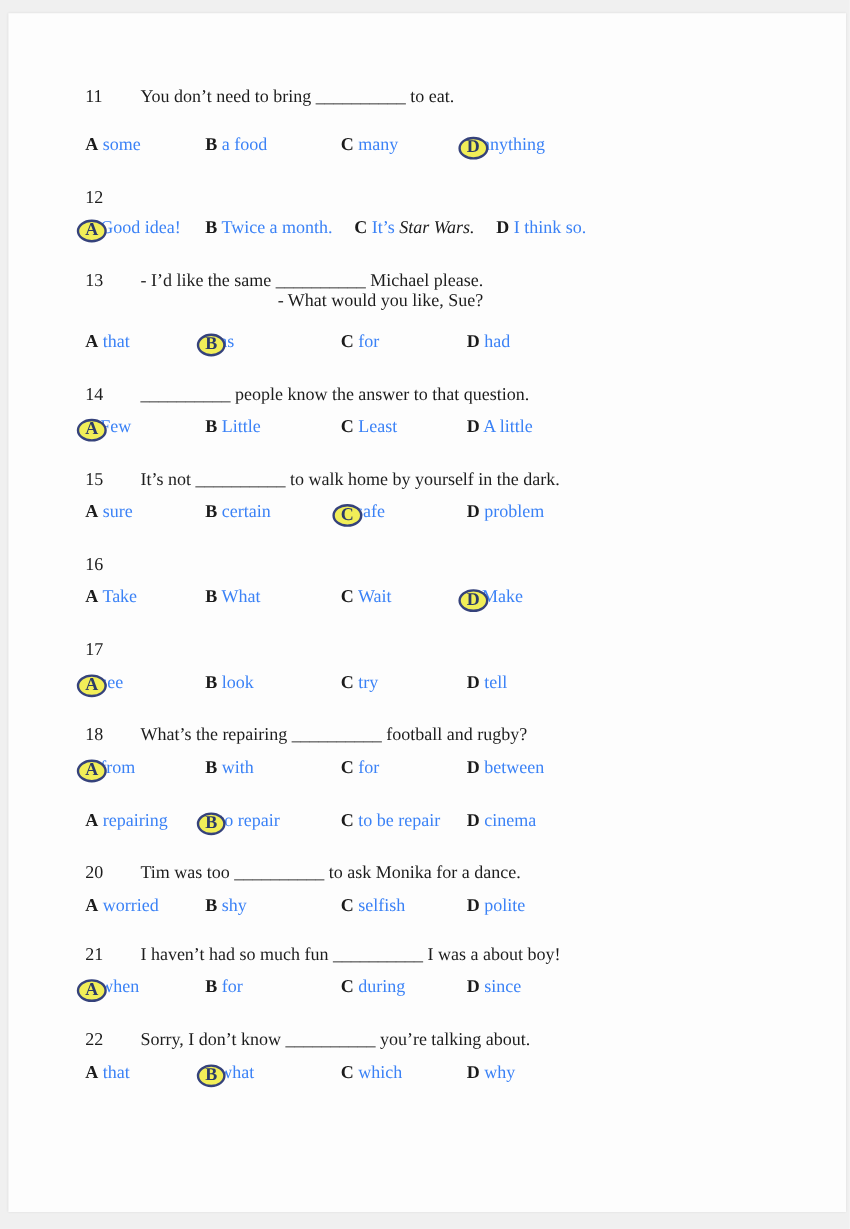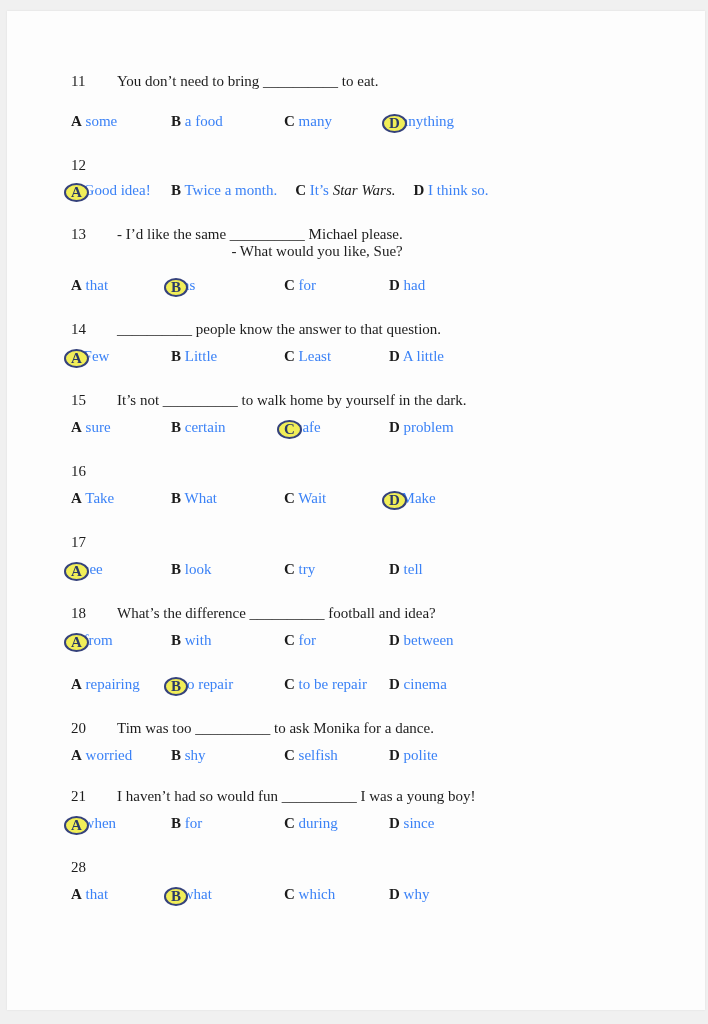--- a/index.html
+++ b/index.html
@@ -154,21 +154,21 @@
             <span class="opt col-0"><span class="opt-letter circled">A</span> <span class="opt-text">see</span></span>
             <span class="opt col-1"><span class="opt-letter">B</span> <span class="opt-text">look</span></span>
             <span class="opt col-2"><span class="opt-letter">C</span> <span class="opt-text">try</span></span>
             <span class="opt col-3"><span class="opt-letter">D</span> <span class="opt-text">tell</span></span>
           </div>
         </div>
         <div class="q-block">
           <div class="q-line">
             <span class="q-num">18</span>
             <div class="q-text">
-              <div class="q-text-line">What’s the difference __________ football and idea?</div>
+              <div class="q-text-line">What’s the repairing __________ football and rugby?</div>
             </div>
           </div>
           <div class="opt-row">
             <span class="opt col-0"><span class="opt-letter circled">A</span> <span class="opt-text">from</span></span>
             <span class="opt col-1"><span class="opt-letter">B</span> <span class="opt-text">with</span></span>
             <span class="opt col-2"><span class="opt-letter">C</span> <span class="opt-text">for</span></span>
             <span class="opt col-3"><span class="opt-letter">D</span> <span class="opt-text">between</span></span>
           </div>
         </div>
         <div class="q-block">
@@ -190,33 +190,36 @@
             <span class="opt col-0"><span class="opt-letter">A</span> <span class="opt-text">worried</span></span>
             <span class="opt col-1"><span class="opt-letter">B</span> <span class="opt-text">shy</span></span>
             <span class="opt col-2"><span class="opt-letter">C</span> <span class="opt-text">selfish</span></span>
             <span class="opt col-3"><span class="opt-letter">D</span> <span class="opt-text">polite</span></span>
           </div>
         </div>
         <div class="q-block">
           <div class="q-line">
             <span class="q-num">21</span>
             <div class="q-text">
-              <div class="q-text-line">I haven’t had so would fun __________ I was a young boy!</div>
+              <div class="q-text-line">I haven’t had so much fun __________ I was a about boy!</div>
             </div>
           </div>
           <div class="opt-row">
             <span class="opt col-0"><span class="opt-letter circled">A</span> <span class="opt-text">when</span></span>
             <span class="opt col-1"><span class="opt-letter">B</span> <span class="opt-text">for</span></span>
             <span class="opt col-2"><span class="opt-letter">C</span> <span class="opt-text">during</span></span>
             <span class="opt col-3"><span class="opt-letter">D</span> <span class="opt-text">since</span></span>
           </div>
         </div>
         <div class="q-block">
           <div class="q-line">
-            <span class="q-num">28</span>
+            <span class="q-num">22</span>
+            <div class="q-text">
+              <div class="q-text-line">Sorry, I don’t know __________ you’re talking about.</div>
+            </div>
           </div>
           <div class="opt-row">
             <span class="opt col-0"><span class="opt-letter">A</span> <span class="opt-text">that</span></span>
             <span class="opt col-1"><span class="opt-letter circled">B</span> <span class="opt-text">what</span></span>
             <span class="opt col-2"><span class="opt-letter">C</span> <span class="opt-text">which</span></span>
             <span class="opt col-3"><span class="opt-letter">D</span> <span class="opt-text">why</span></span>
           </div>
         </div>
       </div>
   </div>

